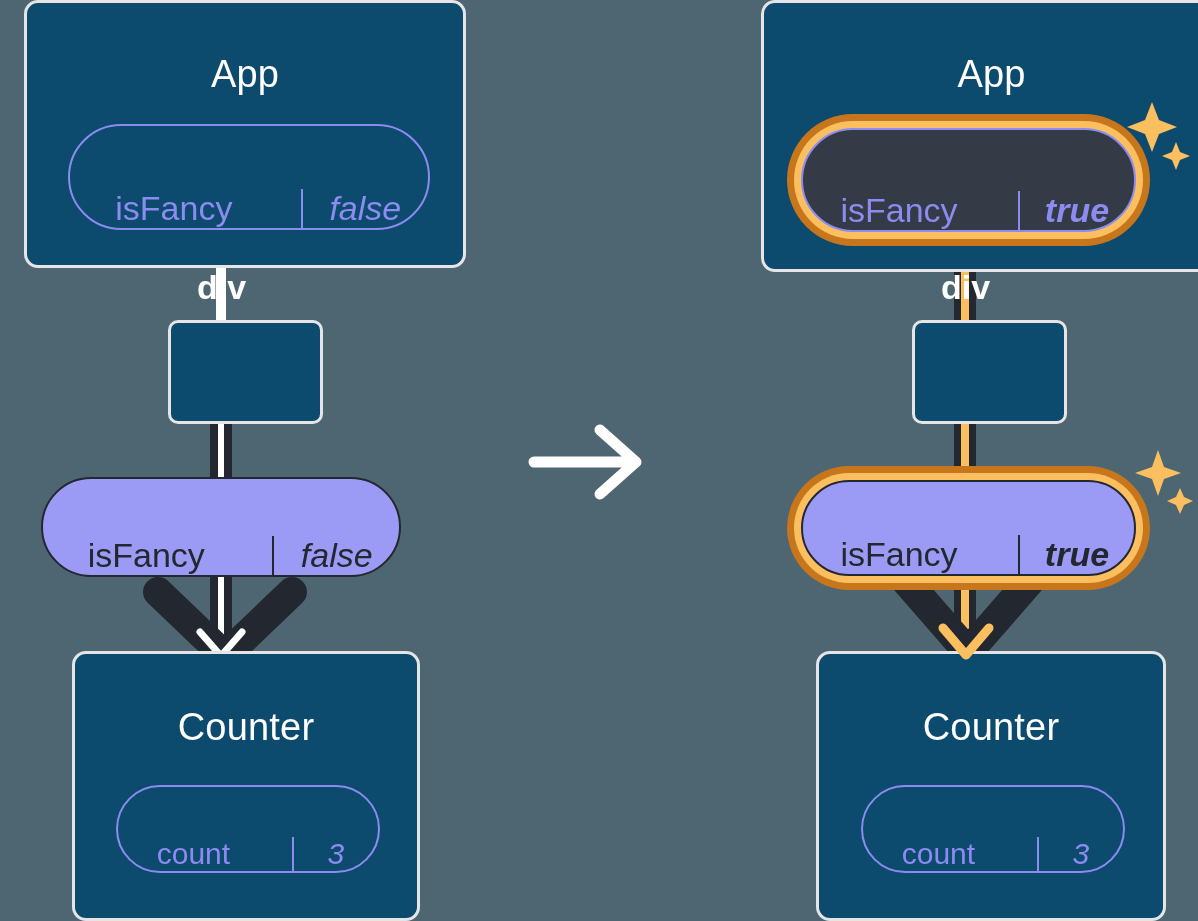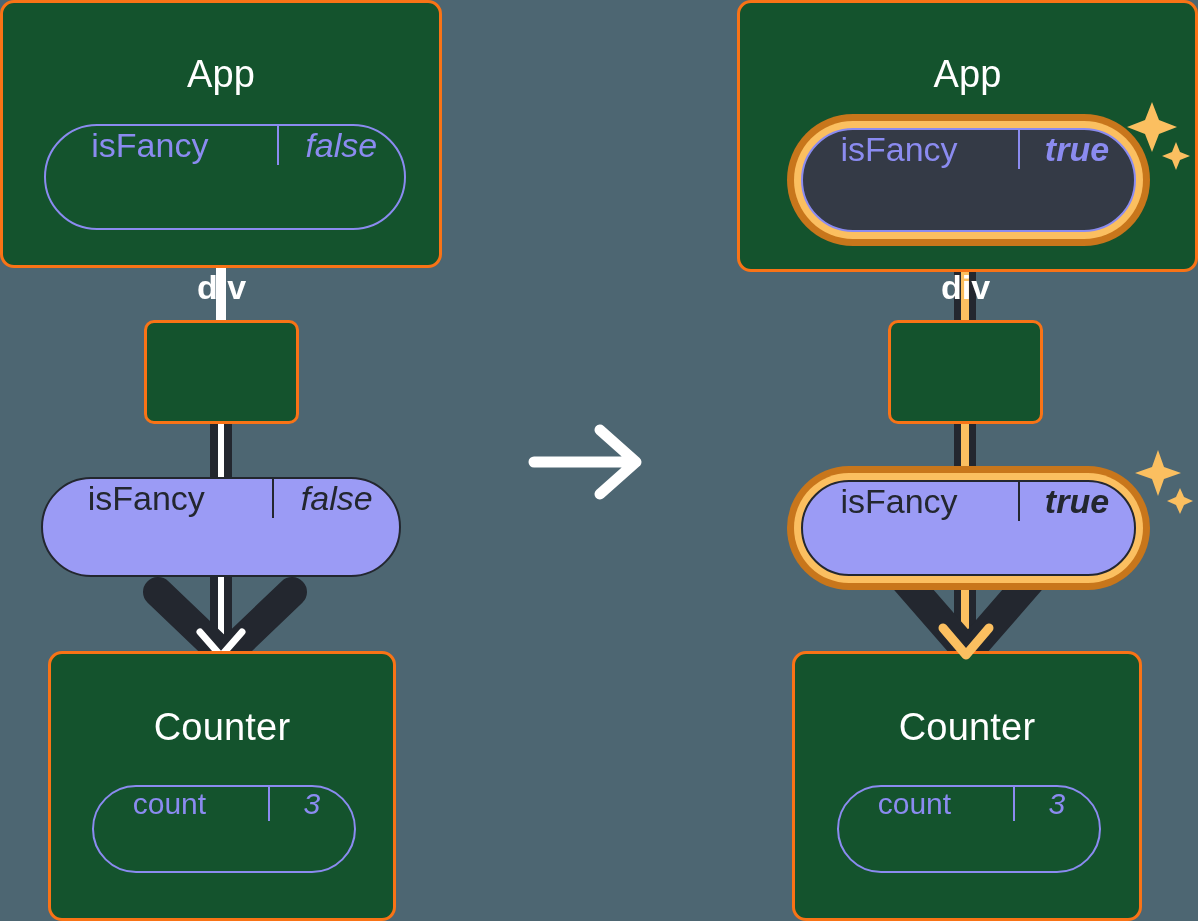--- a/index.html
+++ b/index.html
@@ -12,25 +12,26 @@
     width: 1198px;
     height: 921px;
     background: #4d6672;
     font-family: "Liberation Sans", sans-serif;
     overflow: hidden;
   }
 
   
   .card {
     position: absolute;
-    background: #14532d;
-    border: 3px solid #f97316;
+    background: #0c4a6e;
+    border: 3px solid #e5e5e5;
     border-radius: 14px;
     box-sizing: border-box;
     z-index: 5;
+    margin-left: 24px;
   }
   .card.divbox {
     border-radius: 10px;
     z-index: 6;
   }
   .card-title {
     position: absolute;
     left: 0;
     right: 0;
     text-align: center;
@@ -50,21 +51,21 @@
     color: #ffffff;
     font-size: 34px;
     font-weight: 700;
     z-index: 7;
   }
 
   
   .pill {
     position: absolute;
     display: flex;
-    align-items: flex-start;
+    align-items: flex-end;
     box-sizing: border-box;
     border-radius: 999px;
     z-index: 8;
     gap: 23px;
   }
   .pill .cell {
     display: flex;
     align-items: center;
     justify-content: center;
     box-sizing: border-box;

